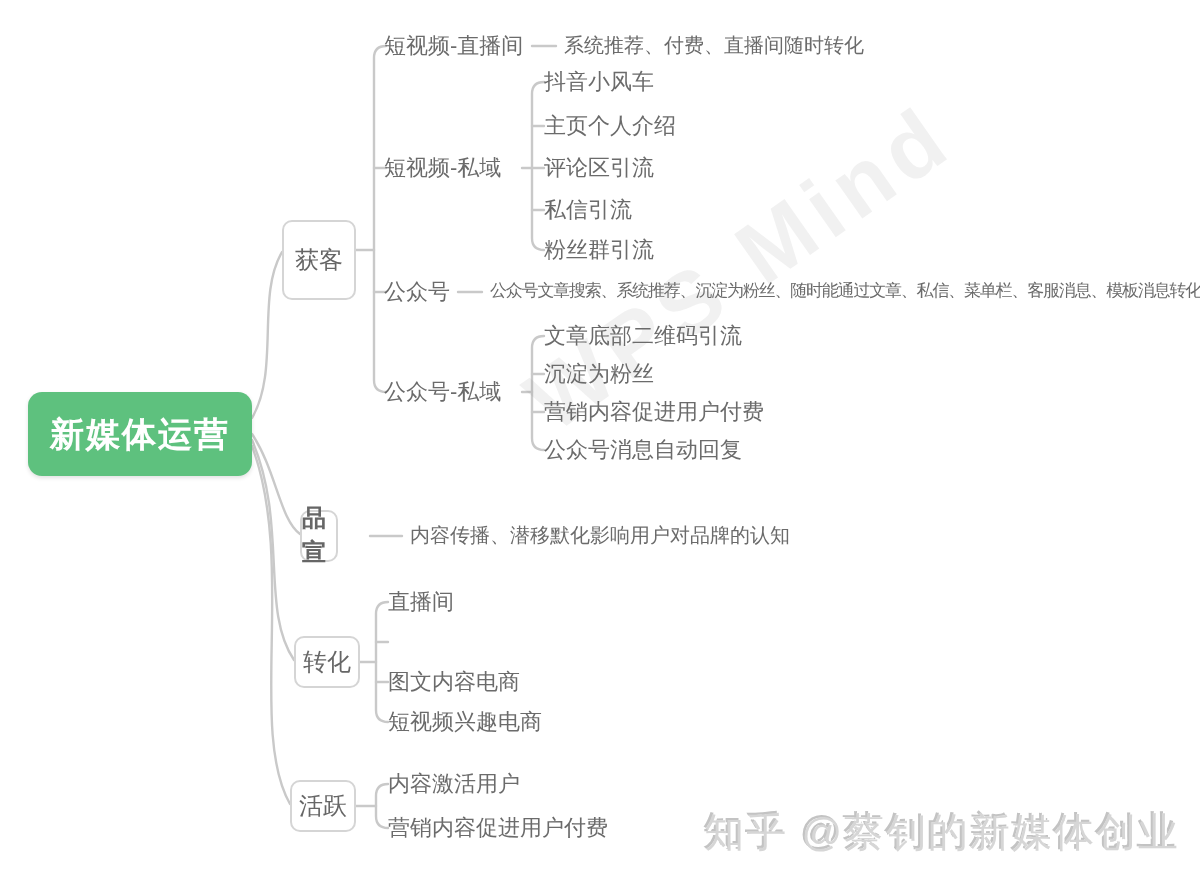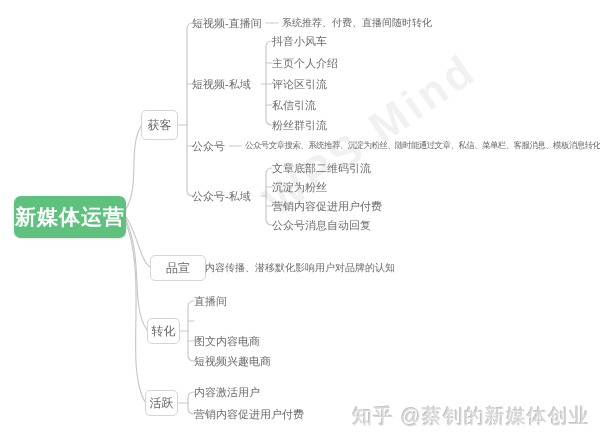--- a/index.html
+++ b/index.html
@@ -5,21 +5,21 @@
   html,body{margin:0;padding:0;}
   body{font-family:"Liberation Sans","DejaVu Sans",sans-serif;background:#fff;}
   .canvas{position:relative;width:600px;height:437px;background:#ffffff;overflow:hidden;}
   svg.links{position:absolute;left:0;top:0;pointer-events:none;}
   svg.links path{stroke:#c9c9c9;stroke-width:1.2;fill:none;stroke-linecap:round;}
 
   .node-box{position:absolute;display:flex;align-items:center;justify-content:center;
     background:#fff;border:1px solid #d5d5d5;border-radius:5px;color:#666;
     font-size:12px;box-sizing:border-box;cursor:pointer;}
   .root-box{position:absolute;display:flex;align-items:center;justify-content:center;
-    border-radius:7px;color:#fff;font-size:21px;font-weight:bold;letter-spacing:1px;
+    border-radius:7px;color:#fff;font-size:17px;font-weight:bold;letter-spacing:1px;
     cursor:pointer;box-shadow:0 1px 2px rgba(0,0,0,.12);}
   .leaf{position:absolute;transform:translateY(-50%);white-space:nowrap;color:#6b6b6b;
     font-size:11px;cursor:pointer;}
   .note{position:absolute;transform:translateY(-50%);white-space:nowrap;color:#6b6b6b;
     font-size:10px;cursor:pointer;}
   .note-long{font-size:8.5px;letter-spacing:-0.6px;}
   .watermark{position:absolute;left:210px;top:110px;width:320px;text-align:center;
     transform:rotate(-35deg);font-size:44px;font-weight:bold;color:rgba(120,120,120,0.10);
     letter-spacing:4px;pointer-events:none;}
   .credit{position:absolute;right:10px;top:403px;font-size:20px;color:#d6d6d6;
@@ -65,22 +65,22 @@
     <path d="M188,341 h6"></path>
 
     <path d="M178,403 h10"></path>
     <path d="M194,392 Q188,392 188,398 L188,408 Q188,414 194,414"></path>
   </svg>
 
   <div class="watermark">WPS Mind</div>
 
   <div class="root-box" style="left:14px;top:196px;width:112px;height:42px;background:#5ec17e;">新媒体运营</div>
 
-  <div class="node-box" style="left:141px;top:110px;width:37px;height:30px;text-align:right;">获客</div>
-  <div class="node-box" style="left:150px;top:255px;width:56px;height:26px;">品宣</div>
+  <div class="node-box" style="left:141px;top:110px;width:37px;height:40px;text-align:right;">获客</div>
+  <div class="node-box" style="left:150px;top:255px;width:19px;height:26px;font-weight:bold;">品宣</div>
   <div class="node-box" style="left:147px;top:318px;width:33px;height:26px;">转化</div>
   <div class="node-box" style="left:145px;top:390px;width:33px;height:26px;">活跃</div>
 
   <div class="leaf" style="left:192px;top:23px;">短视频-直播间</div>
   <div class="note" style="left:282px;top:23px;">系统推荐、付费、直播间随时转化</div>
 
   <div class="leaf" style="left:192px;top:84px;">短视频-私域</div>
   <div class="leaf" style="left:272px;top:41px;">抖音小风车</div>
   <div class="leaf" style="left:272px;top:63px;">主页个人介绍</div>
   <div class="leaf" style="left:272px;top:84px;">评论区引流</div>

